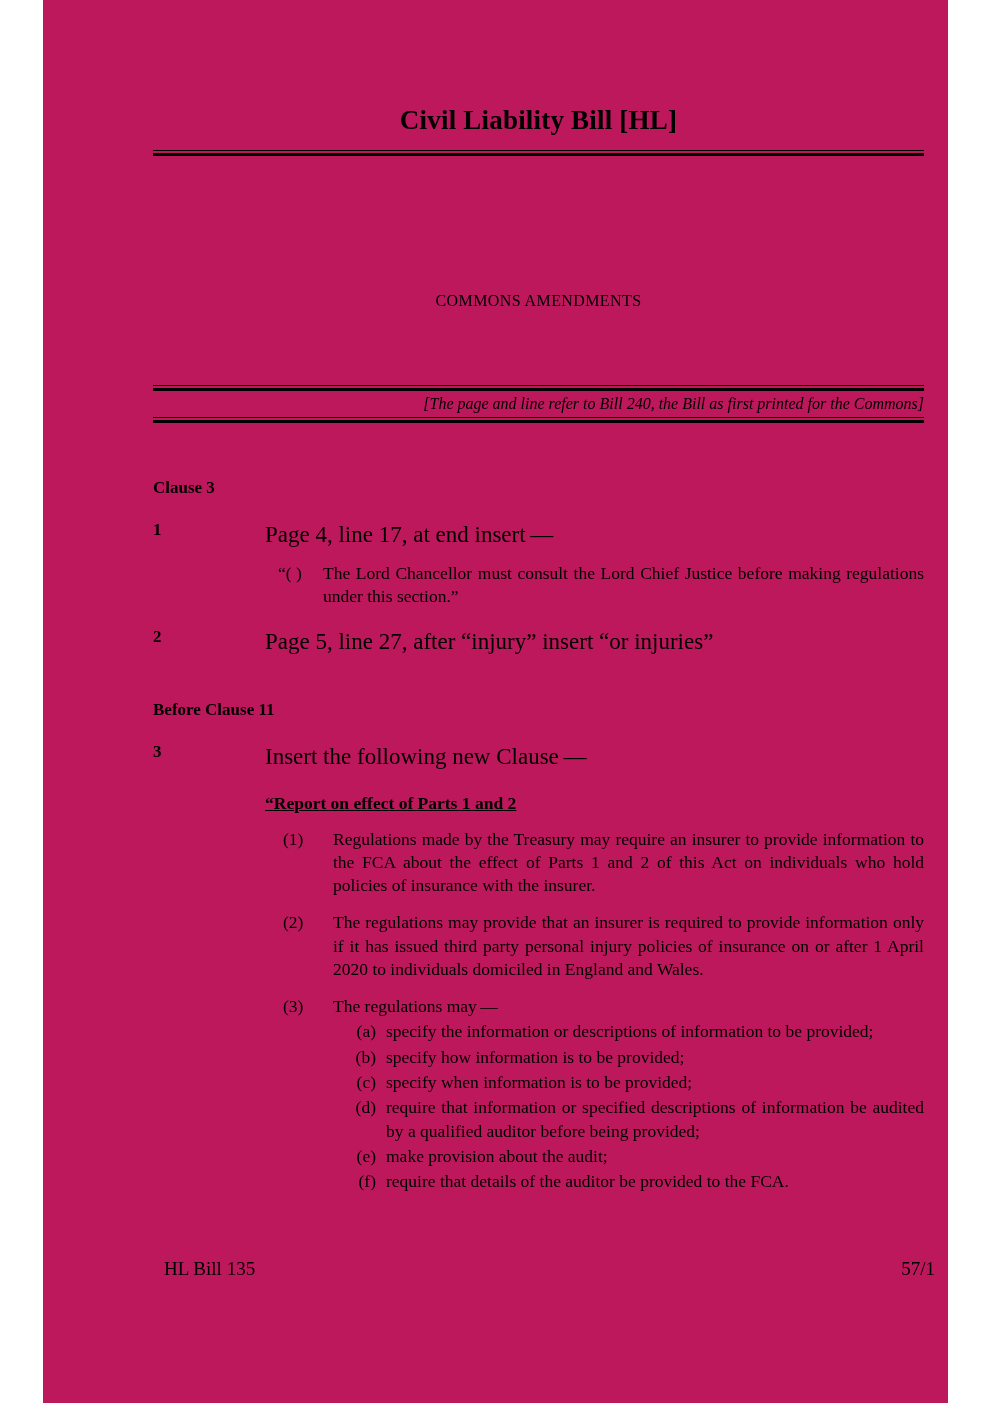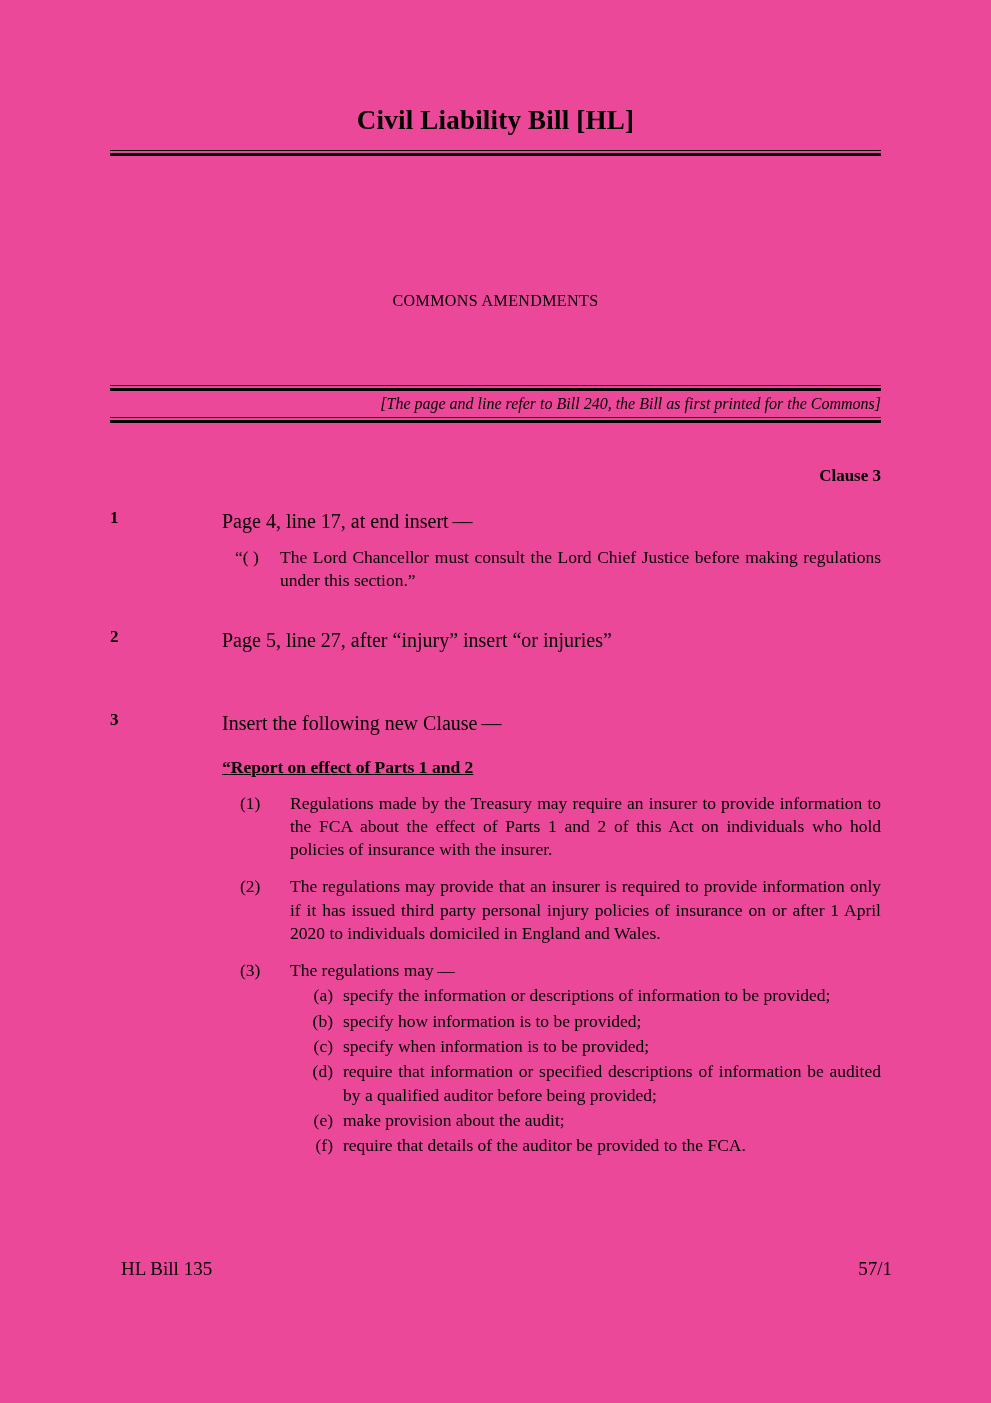--- a/index.html
+++ b/index.html
@@ -6,24 +6,24 @@
     margin: 0;
     padding: 0;
     background: #ffffff;
   }
   body {
     font-family: "Liberation Serif", "DejaVu Serif", serif;
     color: #000000;
   }
   .page {
     position: relative;
-    width: 991px;
+    width: 905px;
     height: 1403px;
     margin: 0 auto;
-    background: #ec4899;
+    background: #be185d;
     overflow: hidden;
   }
 
   
   .col {
     position: absolute;
     left: 110px;
     width: 771px;
   }
 
@@ -69,40 +69,41 @@
   
   .note-line {
     top: 395px;
     text-align: right;
     font-size: 16px;
     font-style: italic;
   }
 
   
   .clause-heading {
-    text-align: right;
+    text-align: left;
     font-size: 17px;
     font-weight: bold;
+    margin-top: 12px;
   }
 
   
   .amendment {
     position: relative;
   }
   .amd-num {
     position: absolute;
     left: 0;
     top: 0;
     width: 40px;
     font-size: 17px;
     font-weight: bold;
   }
   .amd-line {
     margin-left: 112px;
-    font-size: 20px;
+    font-size: 23px;
     line-height: 1.33;
   }
 
   
   .quoted-sub {
     position: relative;
     margin-left: 125px;
     margin-top: 11px;
     padding-left: 45px;
     font-size: 17.5px;
@@ -197,20 +198,21 @@
   </div>
 
   <div class="col" style="top:605px;">
     <div class="amendment" style="margin-top:22px;">
       <div class="amd-num">2</div>
       <div class="amd-line">Page 5, line 27, after “injury” insert “or injuries”</div>
     </div>
   </div>
 
   <div class="col" style="top:688px;">
+    <div class="clause-heading">Before Clause 11</div>
     <div class="amendment" style="margin-top:22px;">
       <div class="amd-num">3</div>
       <div class="amd-line">Insert the following new Clause —</div>
     </div>
 
     <div class="new-clause-title">“Report on effect of Parts 1 and 2</div>
 
     <div class="para">
       <span class="marker">(1)</span>
       <span>Regulations made by the Treasury may require an insurer to provide information to the FCA about the effect of Parts 1 and 2 of this Act on individuals who hold policies of insurance with the insurer.</span>

